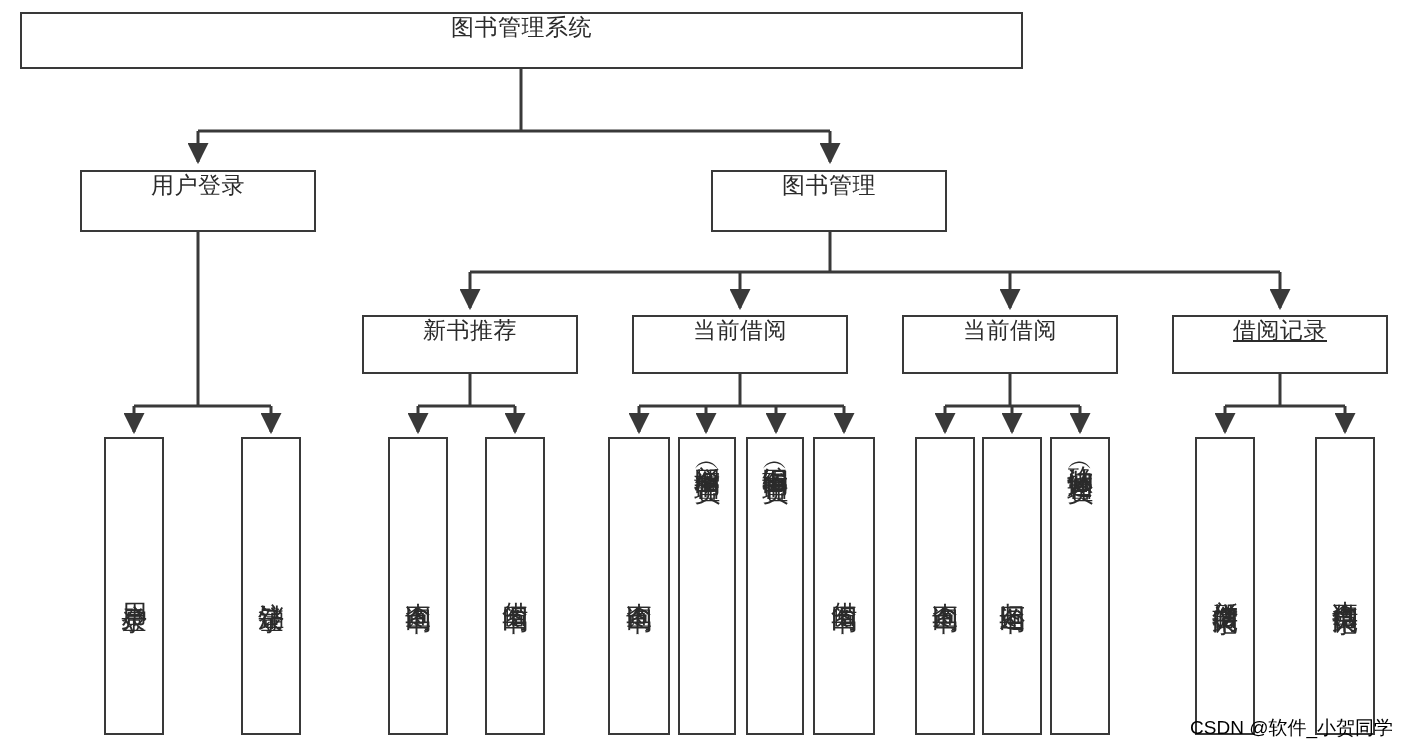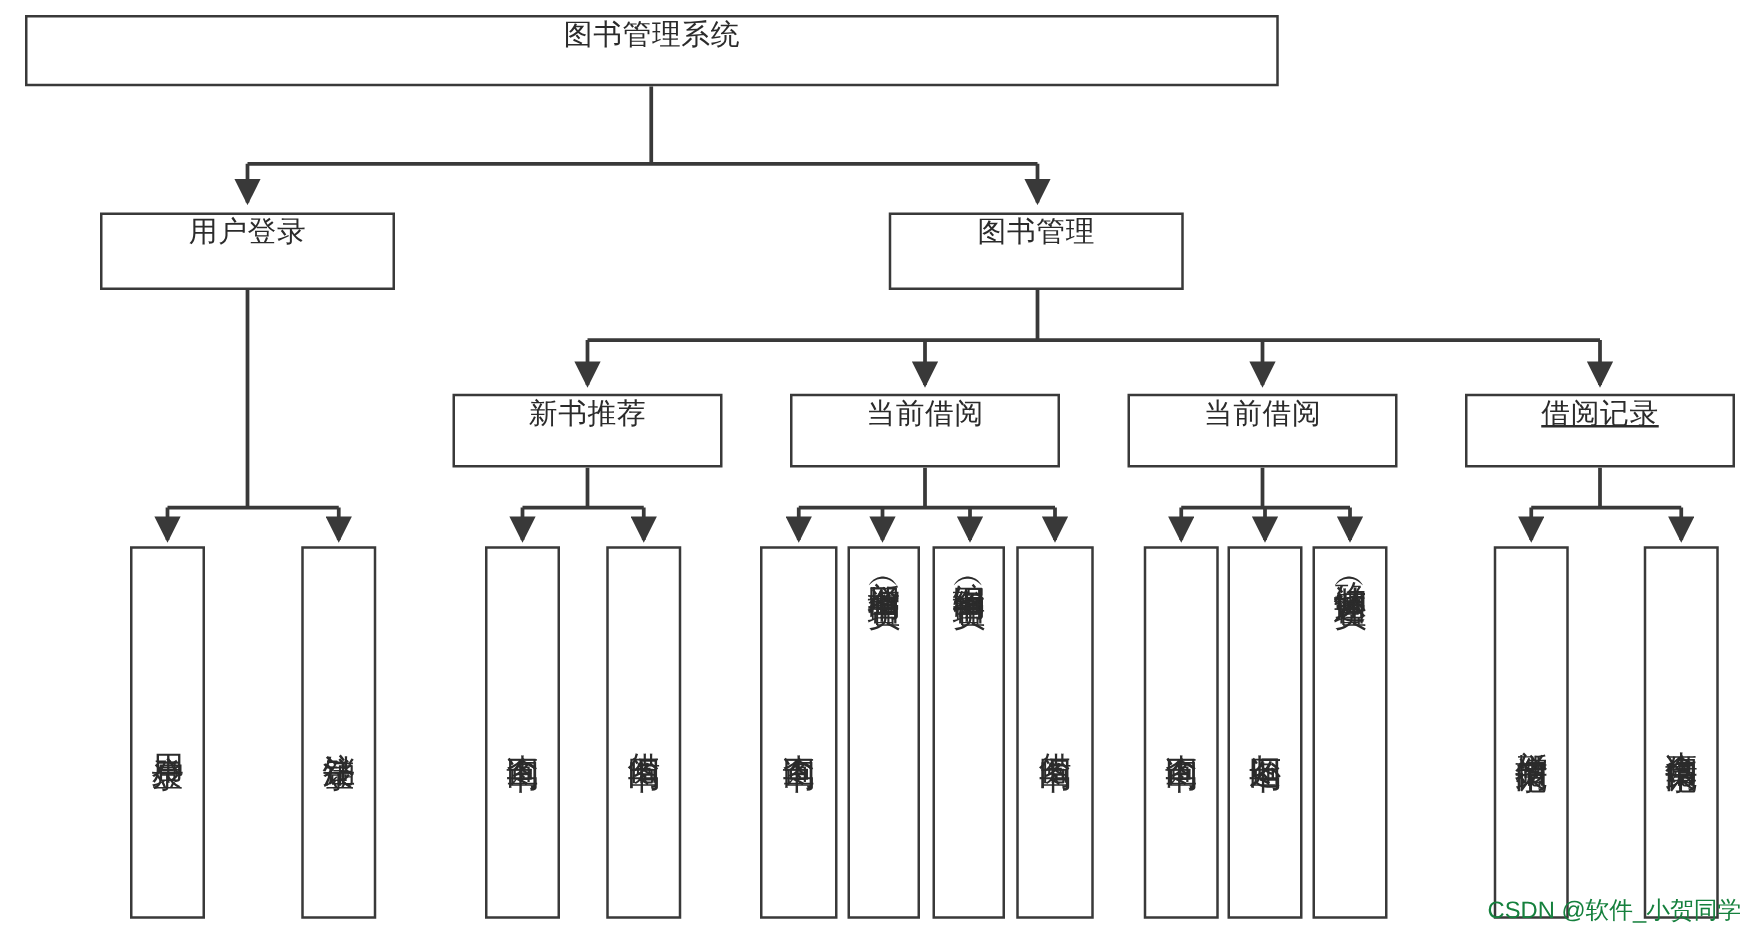--- a/index.html
+++ b/index.html
@@ -60,21 +60,21 @@
   }
   .node.vert.mid {
     align-items: center;
     padding-top: 0;
   }
   .watermark {
     position: absolute;
     right: 12px;
     bottom: 6px;
     font-size: 19px;
-    color: #15803d;
+    color: #000000;
     white-space: nowrap;
     z-index: 5;
     font-family: "Liberation Sans", "DejaVu Sans", sans-serif;
   }
 </style>
 </head>
 <body>
 
 <div id="canvas">
 

